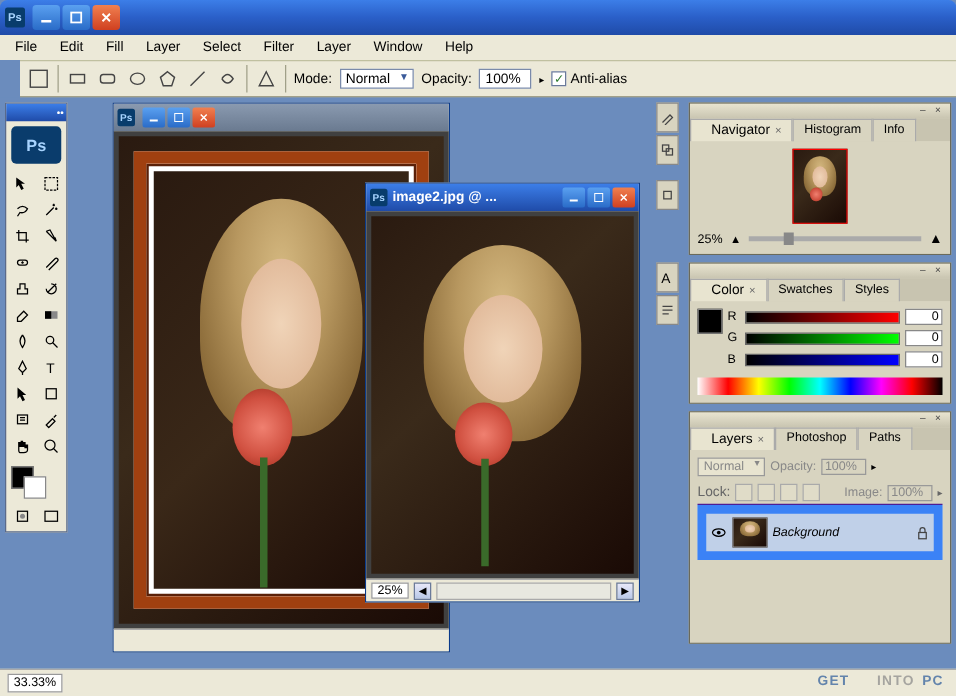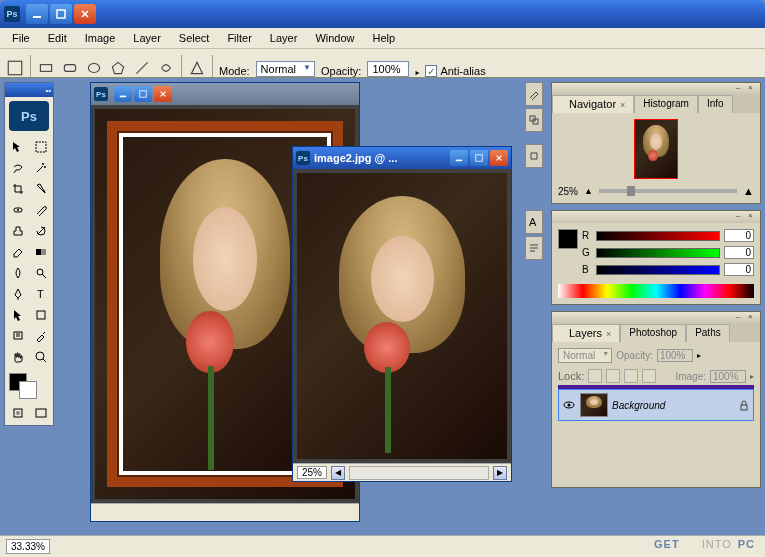--- a/index.html
+++ b/index.html
@@ -11,21 +11,21 @@
 .win-controls { display: flex; gap: 2px; }
 .win-btn { width: 22px; height: 20px; border-radius: 3px; display: flex; align-items: center; justify-content: center; cursor: pointer; }
 .win-btn.min { background: linear-gradient(to bottom, #5aa0f0, #2a6cc8); }
 .win-btn.max { background: linear-gradient(to bottom, #5aa0f0, #2a6cc8); }
 .win-btn.close { background: linear-gradient(to bottom, #f08050, #d04020); }
 .win-btn svg { width: 10px; height: 10px; }
 
 .menubar { background: #ece9d8; height: 20px; display: flex; align-items: center; padding: 0 4px; gap: 2px; }
 .menubar .item { padding: 2px 8px; cursor: pointer; }
 
-.options-bar { background: #ece9d8; height: 30px; border-top: 1px solid #c0c0a0; border-bottom: 1px solid #888870; display: flex; align-items: flex-end; padding: 0 6px; gap: 6px; }
+.options-bar { background: #ece9d8; height: 30px; border-top: 1px solid #c0c0a0; border-bottom: 1px solid #888870; display: flex; align-items: center; padding: 0 6px; gap: 6px; margin-left: 16px; }
 .opt-icon { width: 18px; height: 18px; display: flex; align-items: center; justify-content: center; cursor: pointer; }
 .opt-sep { width: 1px; height: 22px; background: #a0a088; }
 .opt-label { color: #000; }
 .opt-select { border: 1px solid #7a8aaa; background: #fff; padding: 1px 18px 1px 4px; position: relative; }
 .opt-select::after { content: "▼"; position: absolute; right: 3px; font-size: 8px; color: #3a5a9a; }
 .opt-input { border: 1px solid #7a8aaa; background: #fff; padding: 1px 12px 1px 4px; width: 42px; }
 .opt-arrow { font-size: 8px; color: #000; }
 .opt-check { width: 12px; height: 12px; border: 1px solid #6a7a9a; background: #fff; display: inline-flex; align-items: center; justify-content: center; color: #2a7a2a; font-size: 10px; margin-right: 3px; }
 
 .workspace { position: absolute; top: 78px; left: 0; right: 0; bottom: 22px; background: #6b8cbd; }
@@ -91,33 +91,33 @@
 .color-val { width: 30px; border: 1px solid #888; background: #fff; padding: 0 2px; font-size: 10px; text-align: right; }
 .color-swatch-pair { display: flex; flex-direction: column; margin-right: 4px; }
 .color-swatch-pair .fg { width: 20px; height: 20px; background: #000; border: 1px solid #888; }
 .spectrum { height: 14px; background: linear-gradient(to right, #fff, #f00, #ff0, #0f0, #0ff, #00f, #f0f, #f00, #000); margin-top: 4px; }
 
 .layers-controls { display: flex; align-items: center; gap: 4px; margin-bottom: 4px; }
 .layers-select { border: 1px solid #999; background: #e8e4d0; padding: 1px 16px 1px 4px; font-size: 10px; color: #888; position: relative; }
 .layers-select::after { content: "▼"; position: absolute; right: 2px; font-size: 7px; }
 .layers-label { font-size: 10px; color: #888; }
 .layers-input { border: 1px solid #999; width: 36px; font-size: 10px; color: #888; padding: 0 2px; }
-.lock-row { display: flex; align-items: center; gap: 4px; font-size: 10px; color: #666; padding: 2px 0; border-bottom: 4px solid #4c1d95; }
+.lock-row { display: flex; align-items: center; gap: 4px; font-size: 10px; color: #666; padding: 2px 0; border-bottom: 1px solid #4c1d95; }
 .lock-icon { width: 14px; height: 14px; background: #e0dcc8; border: 1px solid #aaa; }
-.layer-row { display: flex; align-items: center; gap: 4px; padding: 3px; background: #c0d0e8; border: 1px solid #3b82f6; }
+.layer-row { display: flex; align-items: center; gap: 4px; padding: 3px; background: #c0d0e8; border: 7px solid #3b82f6; }
 .layer-eye { width: 14px; height: 14px; }
 .layer-thumb { width: 28px; height: 24px; background: #2a1a10; border: 1px solid #888; position: relative; }
 .layer-name { flex: 1; font-style: italic; font-size: 10px; }
 .layer-lock { width: 12px; height: 12px; }
 
 .statusbar { position: absolute; bottom: 0; left: 0; right: 0; height: 22px; background: #ece9d8; border-top: 1px solid #aaa; display: flex; align-items: center; padding: 0 6px; }
 .status-zoom { border: 1px solid #999; background: #fff; padding: 1px 4px; font-size: 10px; }
 
 .watermark { position: absolute; right: 10px; bottom: 4px; font-size: 18px; font-weight: bold; color: #2a5a9a; letter-spacing: 1px; opacity: 0.7; }
-.watermark .into { color: #888; font-weight: normal; padding-left: 16px; }
+.watermark .into { color: #888; font-weight: bold; padding-left: 16px; }
 </style>
 </head>
 <body>
 
 <div class="titlebar">
   <div class="ps-icon">Ps</div>
   <div class="win-controls">
     <div class="win-btn min">
         <svg viewBox="0 0 10 10">
           <rect x="1" y="7" width="8" height="2" fill="#fff"></rect>
@@ -132,21 +132,21 @@
         <svg viewBox="0 0 10 10">
           <path d="M2 2 L8 8 M8 2 L2 8" stroke="#fff" stroke-width="1.5"></path>
         </svg>
       </div>
   </div>
 </div>
 
 <div class="menubar">
   <div class="item">File</div>
   <div class="item">Edit</div>
-  <div class="item">Image</div>
+  <div class="item">Fill</div>
   <div class="item">Layer</div>
   <div class="item">Select</div>
   <div class="item">Filter</div>
   <div class="item">Layer</div>
   <div class="item">Window</div>
   <div class="item">Help</div>
 </div>
 
 <div class="options-bar">
   <div class="opt-icon">
@@ -471,20 +471,25 @@
           <span style="font-size:11px;">▲</span>
         </div>
       </div>
     </div>
 
     <div class="panel">
       <div class="panel-header">
           <span class="hbtn">–</span>
           <span class="hbtn">×</span>
         </div>
+      <div class="tabs">
+        <div class="tab active"><span>Color</span><span class="x">×</span></div>
+        <div class="tab">Swatches</div>
+        <div class="tab">Styles</div>
+      </div>
       <div class="panel-body">
         <div style="display:flex;">
           <div class="color-swatch-pair">
             <div class="fg"></div>
           </div>
           <div style="flex:1;">
             <div class="color-row">
                 <span class="color-label">R</span>
                 <div class="color-slider r"></div>
                 <div class="color-val">0</div>

